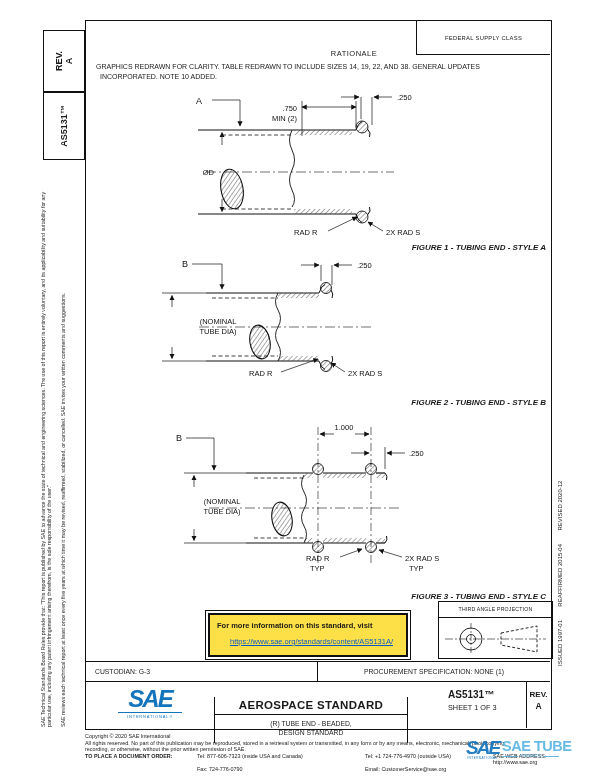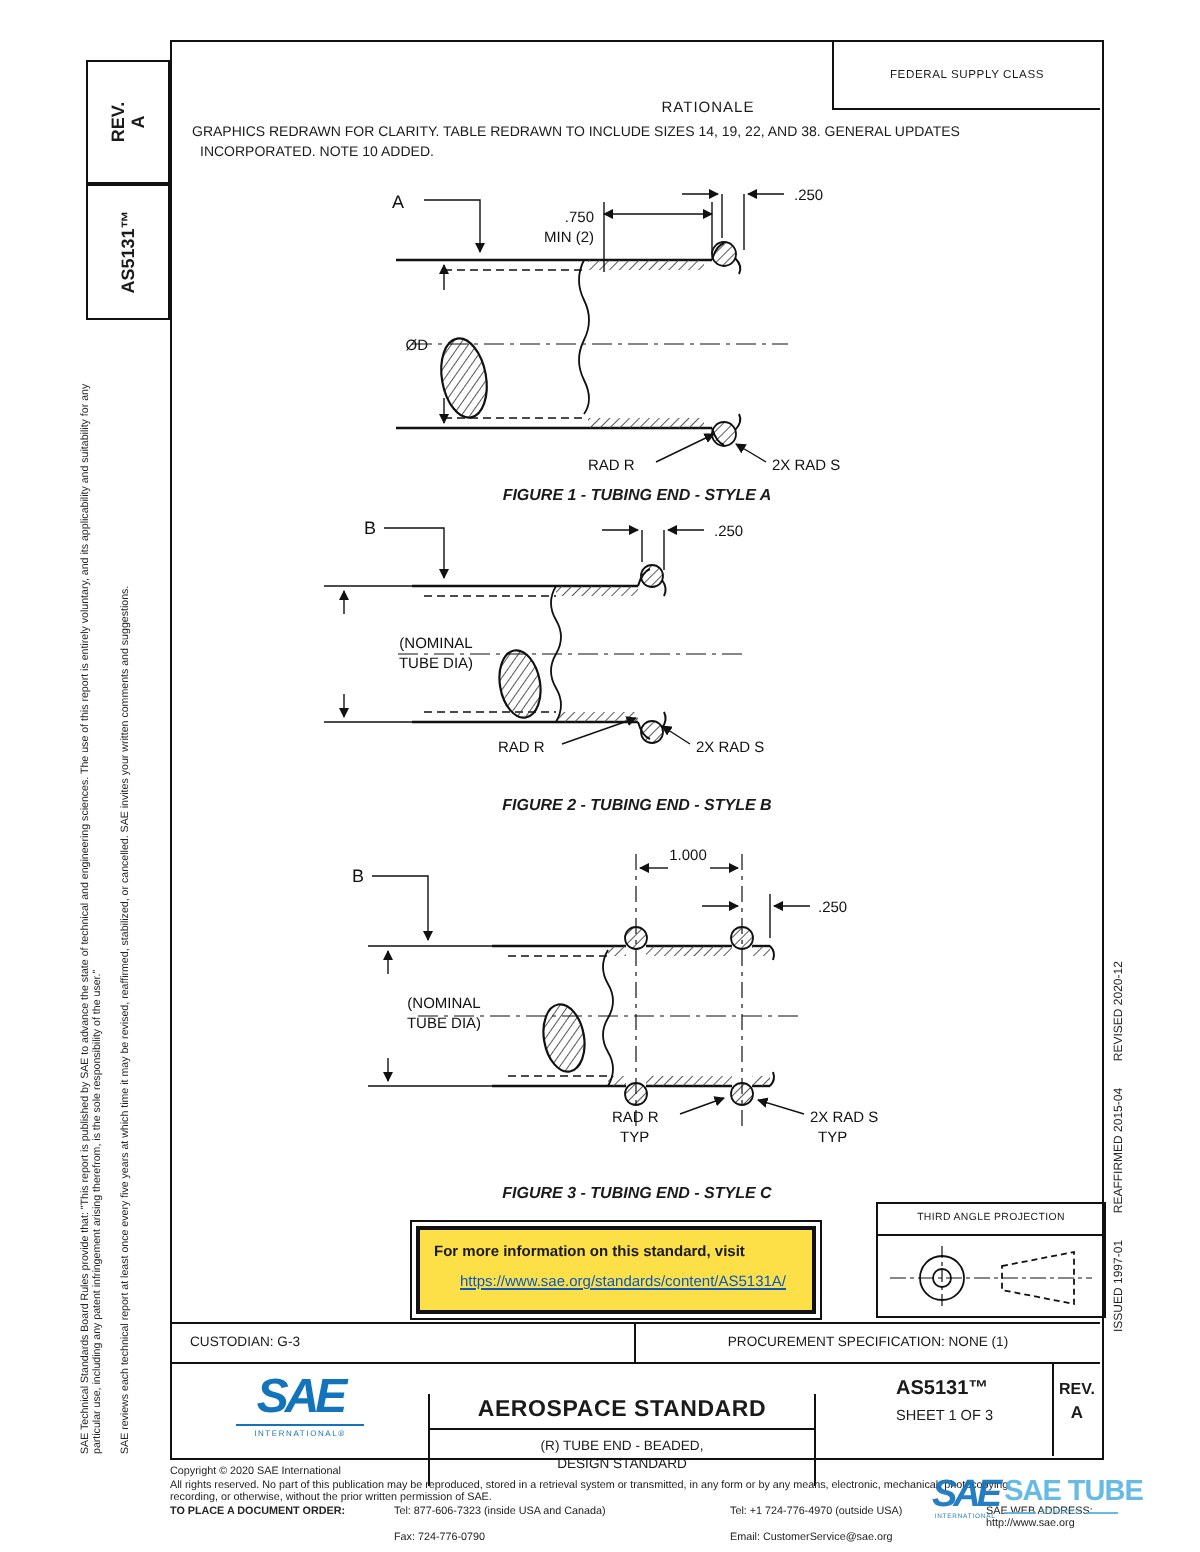--- a/index.html
+++ b/index.html
@@ -17,21 +17,21 @@
   .vbox{position:absolute;border:1.5px solid #111;display:flex;align-items:center;justify-content:center;background:#fff;box-sizing:border-box;}
   .vbox .rot{transform:rotate(-90deg);text-align:center;white-space:nowrap;font-weight:bold;font-size:9px;line-height:10px;}
 
   .frame{position:absolute;left:85px;top:20px;width:467px;height:710px;border:1.5px solid #111;box-sizing:border-box;background:#fff;}
 
   .fsc-box{position:absolute;left:330px;top:0;width:134px;height:34px;border-left:1.2px solid #111;border-bottom:1.2px solid #111;box-sizing:border-box;
            font-size:5.8px;text-align:center;padding-top:14px;letter-spacing:.3px;}
   .rat-title{position:absolute;left:0;top:28px;width:536px;text-align:center;font-size:7.5px;letter-spacing:.5px;}
   .rat-line{position:absolute;left:10px;font-size:7px;white-space:nowrap;}
 
-  .figcap{position:absolute;left:5px;width:455px;text-align:center;font-size:8px;font-weight:bold;font-style:italic;}
+  .figcap{position:absolute;left:5px;width:455px;text-align:right;font-size:8px;font-weight:bold;font-style:italic;}
 
   svg text{font-family:"Liberation Sans",sans-serif;fill:#111;}
   .ft{font-size:7.5px;}
   .fd{font-size:9px;}
 
   .info-box{position:absolute;left:122px;top:592px;width:200px;height:44px;border:2px solid #111;outline:1px solid #111;outline-offset:2px;
             box-sizing:border-box;padding:6px 7px;background:#fde047;}
   .info-box .t1{font-size:7.5px;font-weight:bold;}
   .info-box a{font-size:7.5px;color:#0a58c4;text-decoration:underline;display:inline-block;margin-top:4px;cursor:pointer;padding-left:13px;}
 

